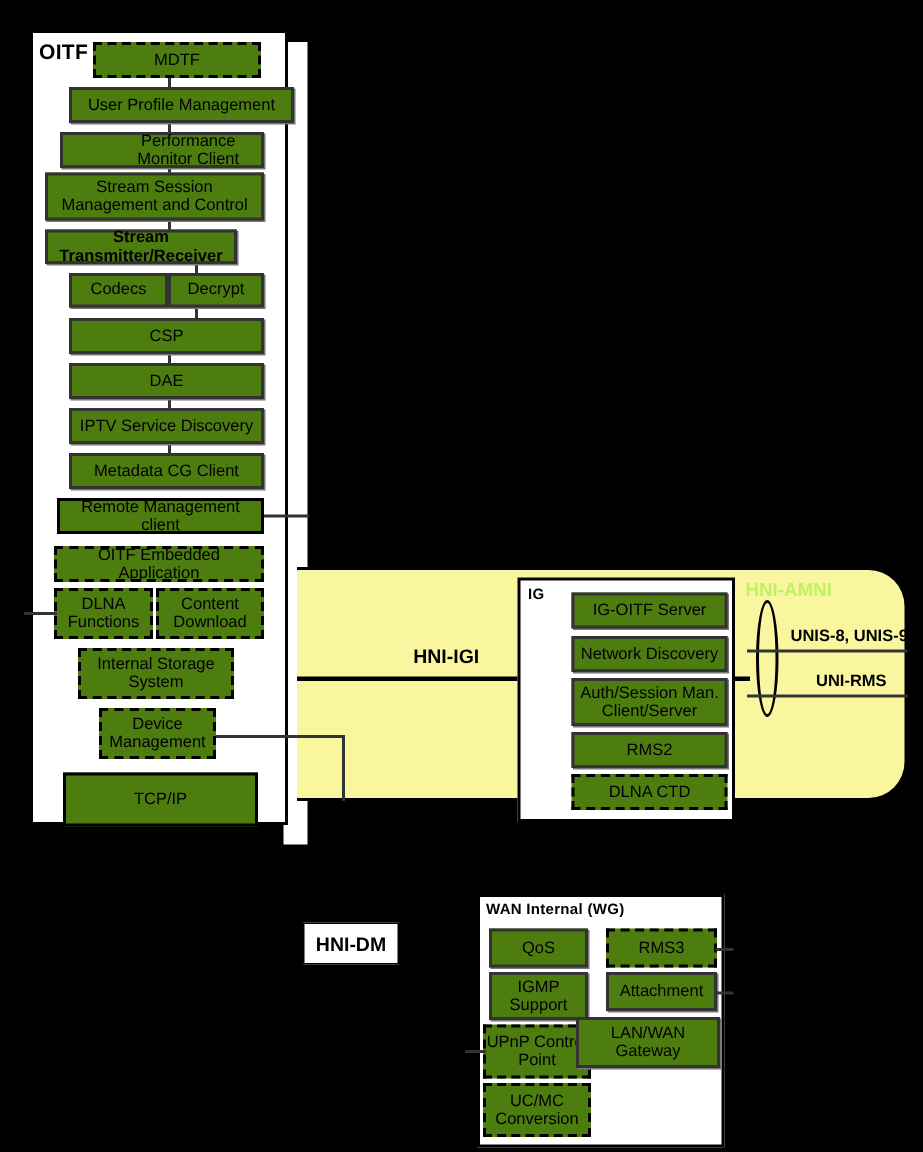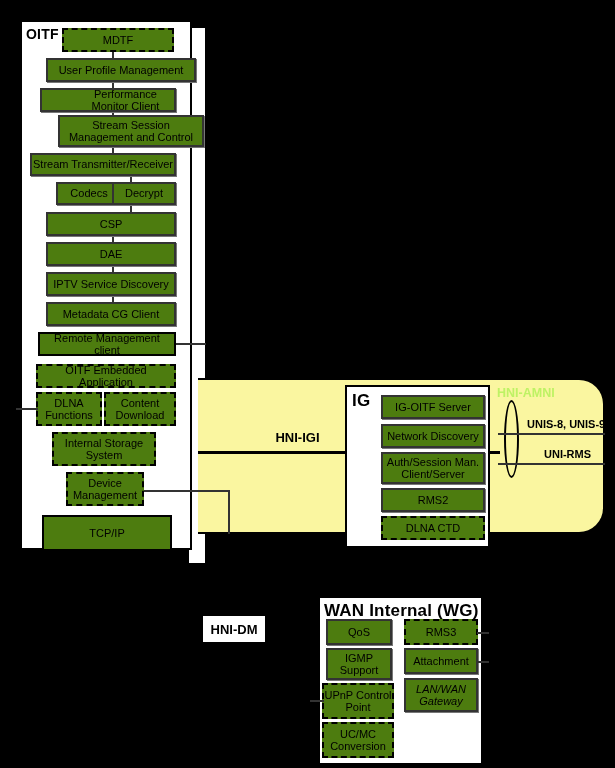--- a/index.html
+++ b/index.html
@@ -8,21 +8,21 @@
     font-family:"Liberation Sans","DejaVu Sans",sans-serif;
     background:#000;
   }
   .abs{position:absolute;box-sizing:border-box;}
 
   
   .panel{
     background:#ffffff;border:2px solid #000;
   }
   .panel-title{
-    position:absolute;font-weight:bold;font-size:17px;color:#000;
+    position:absolute;font-weight:bold;font-size:10px;color:#000;
     letter-spacing:0.2px;
   }
 
   
   .spine{background:#ffffff;}
   .yellow-rounded{
     background:#FAF6A0;border:2px solid #000;
     border-top-right-radius:26px;border-bottom-right-radius:26px;
     border-left:none;
   }
@@ -89,23 +89,23 @@
 <div class="abs vline-thin" style="left:130px;top:176px;height:8px;"></div>
 <div class="abs hline-thin" style="left:112px;top:192px;width:16px;"></div>
 <div class="abs vline-thin" style="left:130px;top:204px;height:8px;"></div>
 <div class="abs vline-thin" style="left:112px;top:236px;height:6px;"></div>
 <div class="abs vline-thin" style="left:112px;top:266px;height:6px;"></div>
 <div class="abs vline-thin" style="left:112px;top:296px;height:6px;"></div>
 
 <div class="abs box dashed" style="left:62px;top:28px;width:112px;height:24px;">MDTF</div>
 <div class="abs box" style="left:46px;top:58px;width:150px;height:24px;">User Profile Management</div>
 <div class="abs box" style="left:40px;top:88px;width:136px;height:24px;padding-left:35px;">Performance Monitor Client</div>
-<div class="abs box" style="left:30px;top:115px;width:146px;height:32px;padding:0 3px;margin-left:28px;">Stream Session Management and Control</div>
-<div class="abs box" style="left:30px;top:153px;width:146px;height:23px;">Stream Transmitter/Receiver</div>
-<div class="abs box" style="left:56px;top:182px;width:66px;height:23px;">Codecs</div>
+<div class="abs box" style="left:30px;top:115px;width:146px;height:32px;padding:0 3px;">Stream Session Management and Control</div>
+<div class="abs box" style="left:30px;top:153px;width:128px;height:23px;font-weight:bold;">Stream Transmitter/Receiver</div>
+<div class="abs box" style="left:46px;top:182px;width:66px;height:23px;">Codecs</div>
 <div class="abs box" style="left:112px;top:182px;width:64px;height:23px;">Decrypt</div>
 <div class="abs box" style="left:46px;top:212px;width:130px;height:24px;">CSP</div>
 <div class="abs box" style="left:46px;top:242px;width:130px;height:24px;">DAE</div>
 <div class="abs box" style="left:46px;top:272px;width:130px;height:24px;">IPTV Service Discovery</div>
 <div class="abs box" style="left:46px;top:302px;width:130px;height:24px;">Metadata CG Client</div>
 <div class="abs box plain" style="left:38px;top:332px;width:138px;height:24px;">Remote Management client</div>
 <div class="abs box dashed" style="left:36px;top:364px;width:140px;height:24px;">OITF Embedded Application</div>
 <div class="abs box dashed" style="left:36px;top:392px;width:66px;height:34px;">DLNA Functions</div>
 <div class="abs box dashed" style="left:104px;top:392px;width:72px;height:34px;">Content Download</div>
 <div class="abs box dashed" style="left:52px;top:432px;width:104px;height:34px;">Internal Storage System</div>
@@ -133,17 +133,17 @@
 <div class="abs panel" style="left:318px;top:596px;width:165px;height:169px;"></div>
 <div class="panel-title" style="left:324px;top:601px;">WAN Internal (WG)</div>
 
 <div class="abs box" style="left:326px;top:619px;width:66px;height:26px;">QoS</div>
 <div class="abs box" style="left:326px;top:648px;width:66px;height:32px;">IGMP Support</div>
 <div class="abs box dashed" style="left:322px;top:683px;width:72px;height:36px;">UPnP Control Point</div>
 <div class="abs box dashed" style="left:322px;top:722px;width:72px;height:36px;">UC/MC Conversion</div>
 
 <div class="abs box dashed" style="left:404px;top:619px;width:74px;height:26px;">RMS3</div>
 <div class="abs box" style="left:404px;top:648px;width:74px;height:26px;">Attachment</div>
-<div class="abs box" style="left:404px;top:678px;width:74px;height:34px;font-style:italic;">LAN/WAN Gateway</div>
+<div class="abs box" style="left:384px;top:678px;width:96px;height:34px;">LAN/WAN Gateway</div>
 
 <div class="abs hline-thin" style="left:310px;top:700px;width:14px;"></div>
 <div class="abs hline-thin" style="left:477px;top:632px;width:12px;"></div>
 <div class="abs hline-thin" style="left:477px;top:661px;width:12px;"></div>
 
 </body></html>

